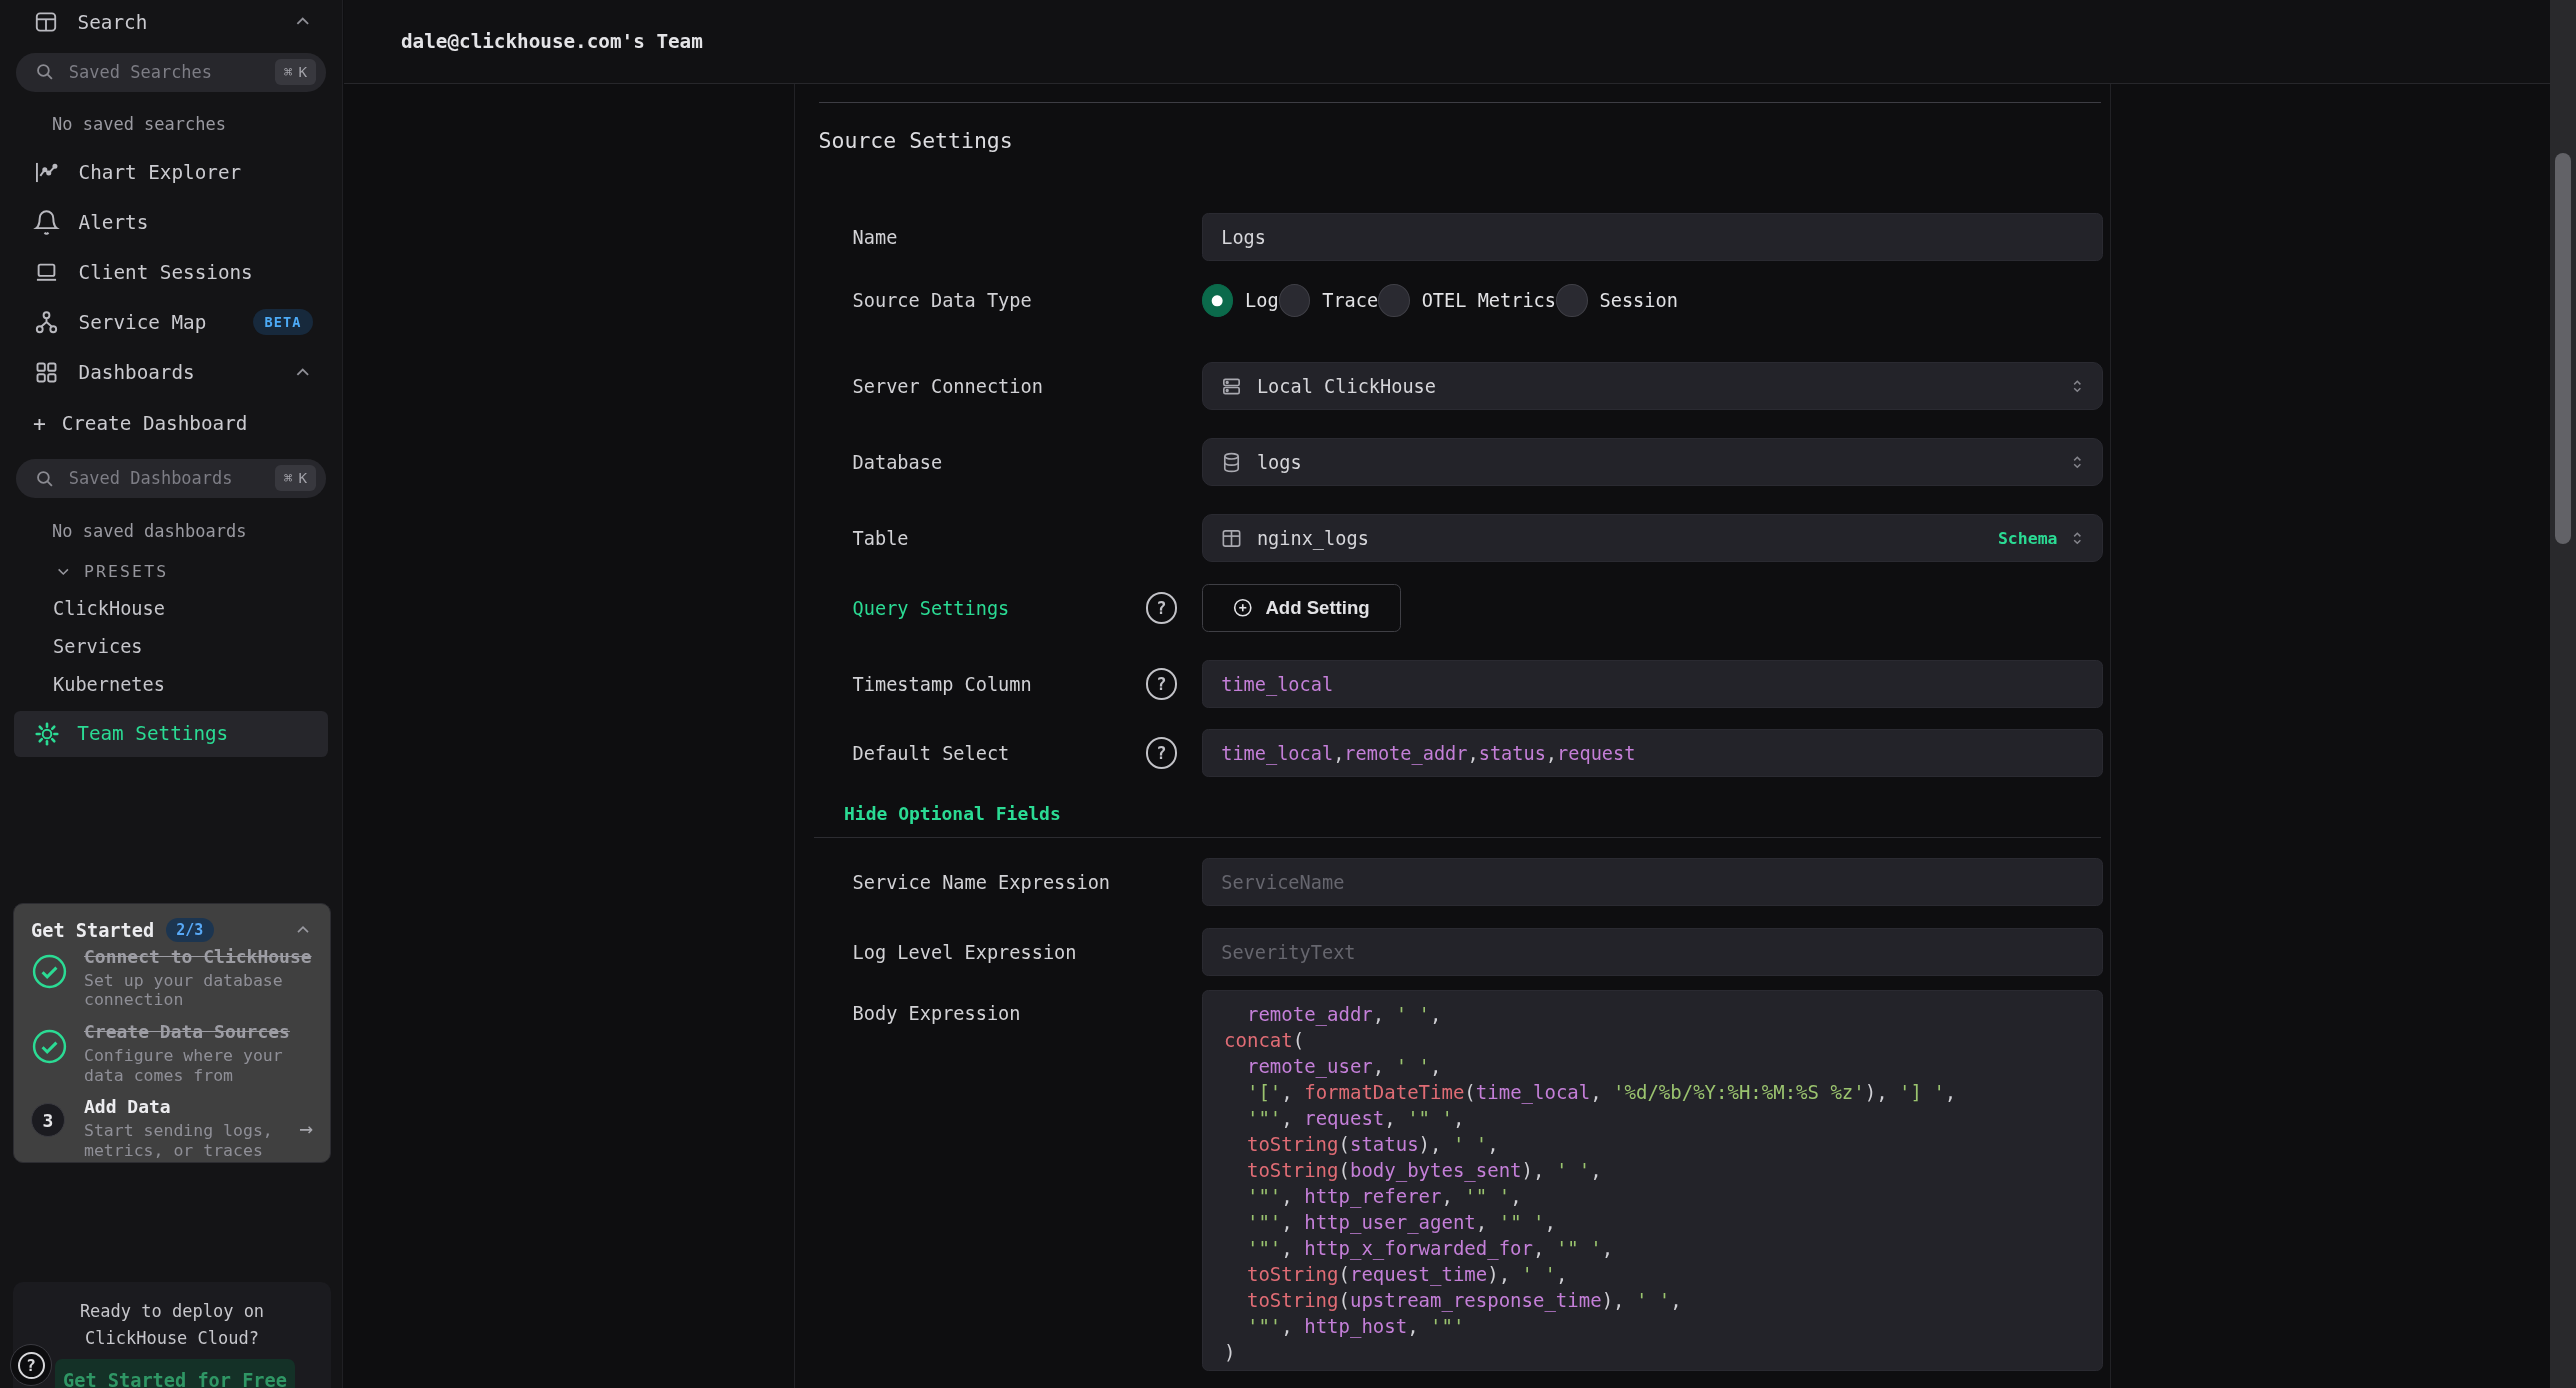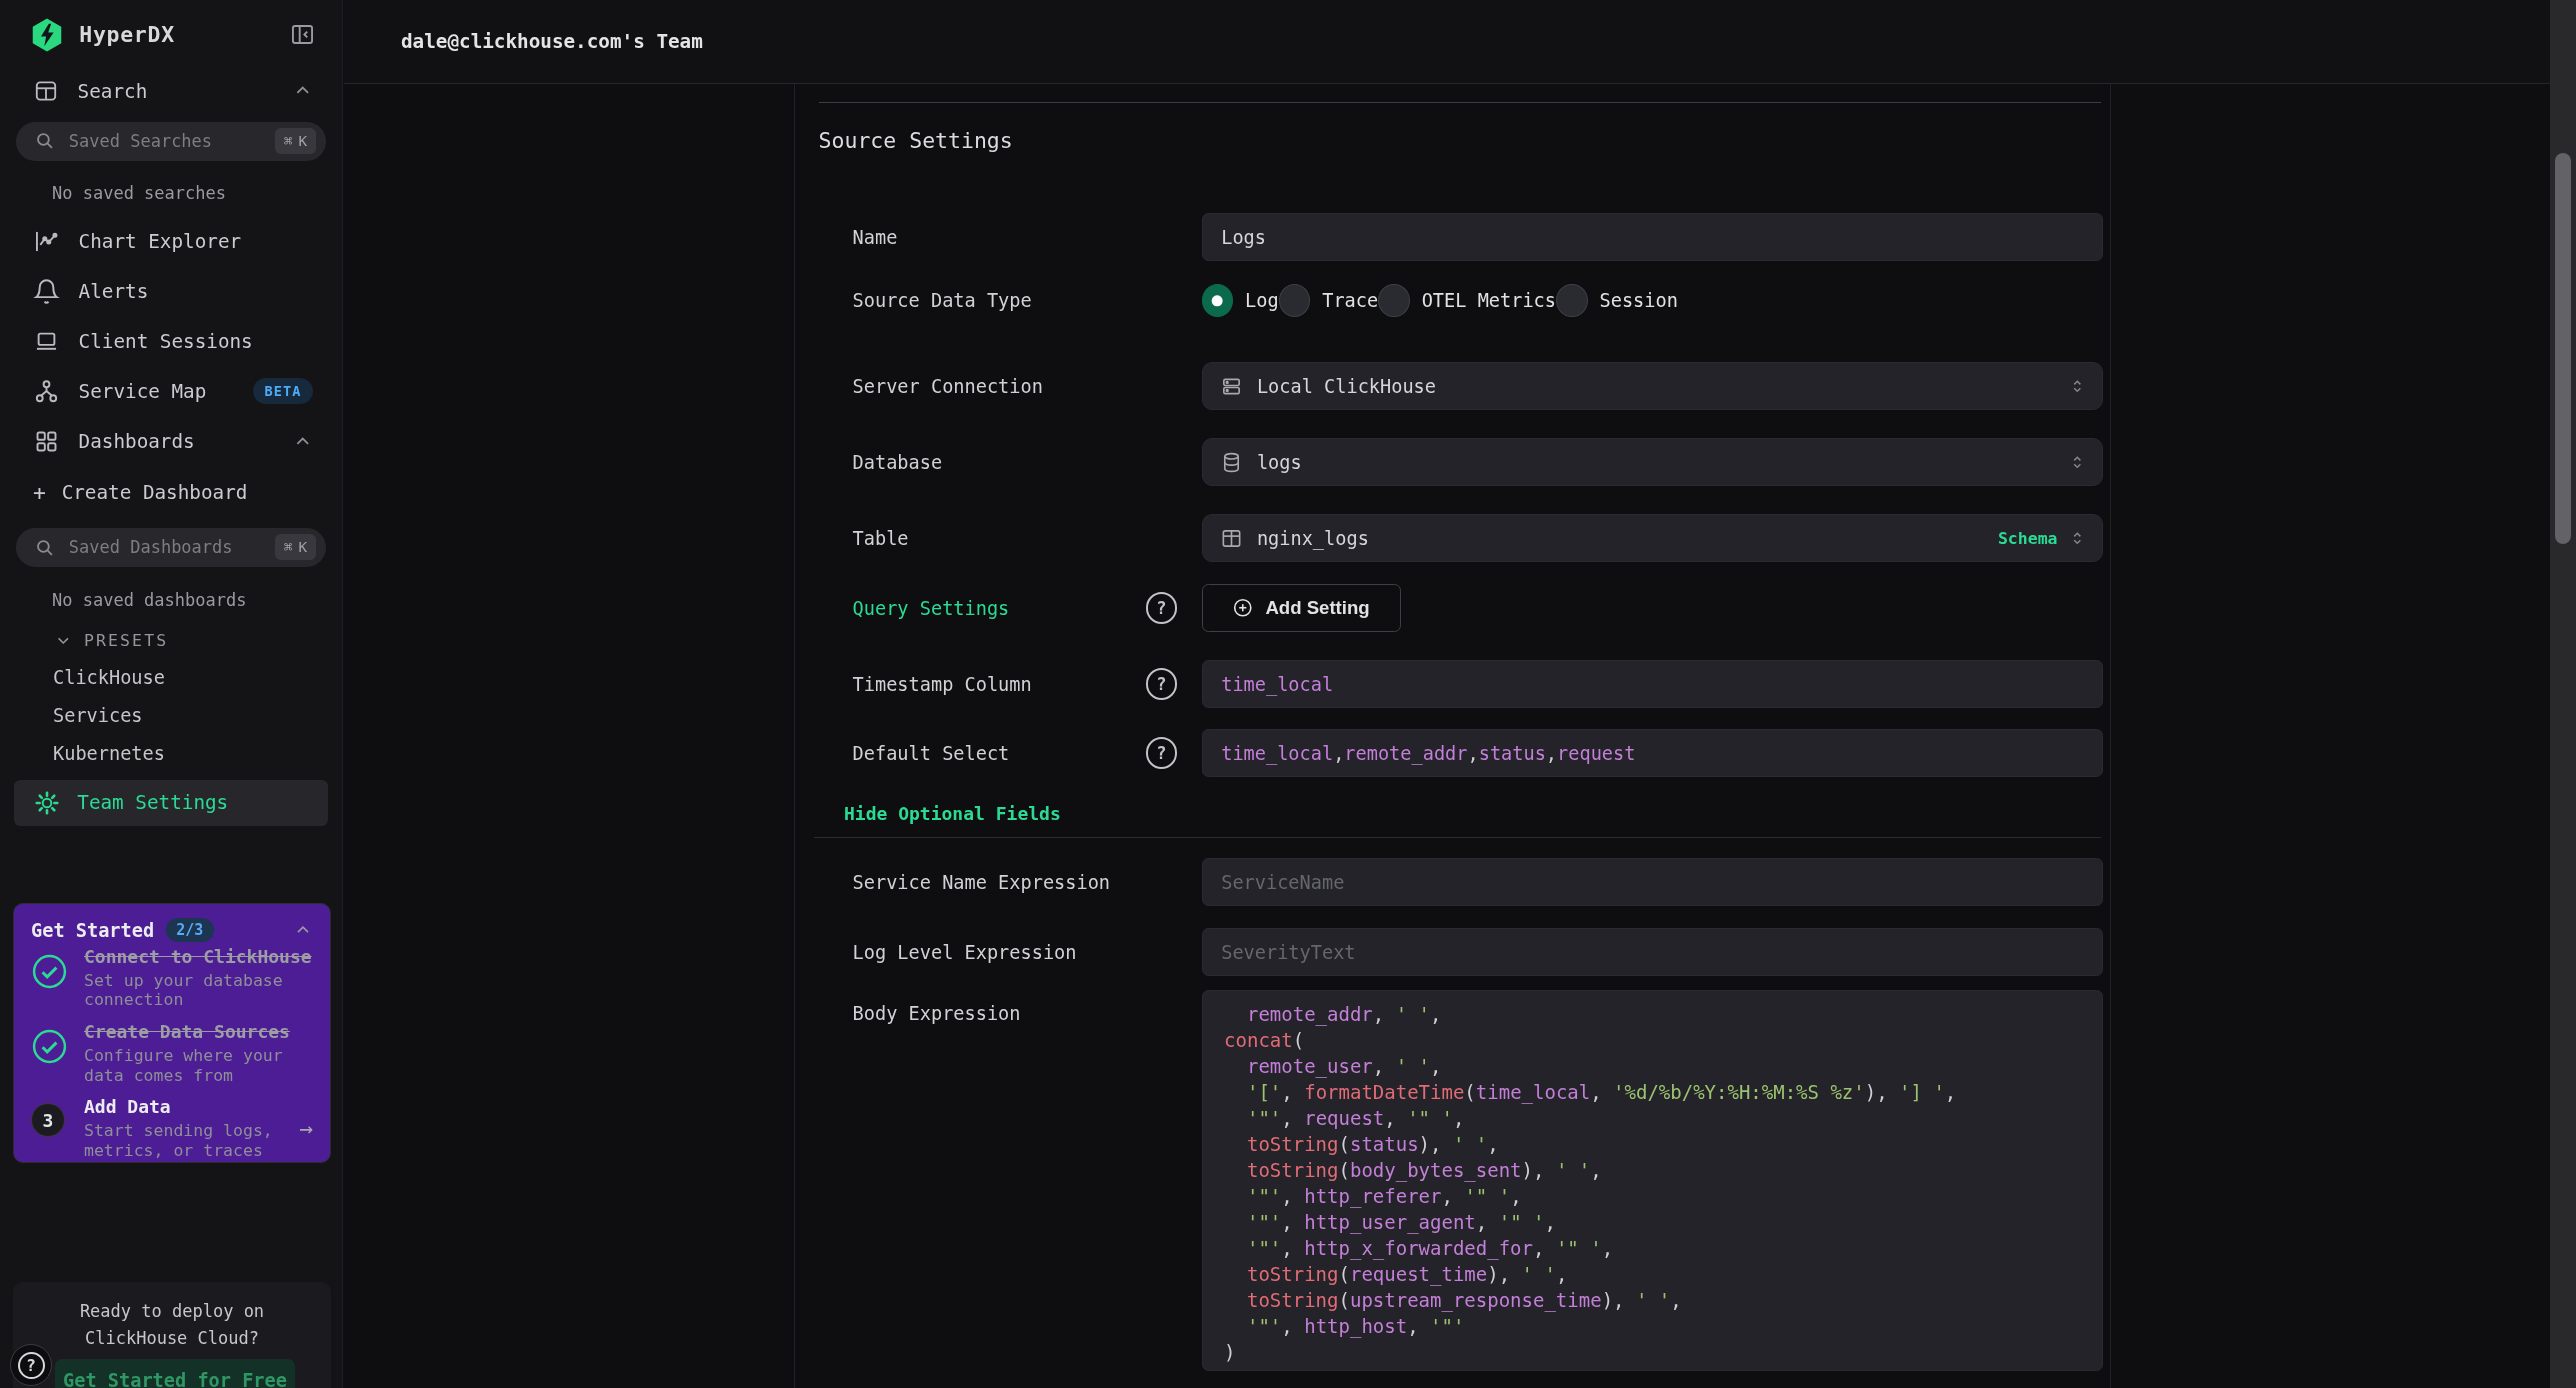--- a/index.html
+++ b/index.html
@@ -57,21 +57,21 @@
   .team-settings {
     margin:7.2px 14.3px 0 14.3px; height:46px; border-radius:6.4px; background:#26262b;
     display:flex; align-items:center; padding:0 20px; cursor:pointer;
   }
   .team-settings .s-icon { color:#2bdb94; margin-right:17px; }
   .team-settings .lbl { color:#2bdb94; font-size:19.3px; }
 
   
   .gs-card {
     position:absolute; left:13px; top:903px; width:318px; height:260px;
-    border:0.7px solid #2c2c31; border-radius:10px; background:#4c1d95; padding:14.3px 17px;
+    border:0.7px solid #2c2c31; border-radius:10px; background:#404040; padding:14.3px 17px;
   }
   .gs-hdr { display:flex; align-items:center; }
   .gs-title { font-size:18.6px; font-weight:bold; color:#ececef; }
   .gs-progress { margin-left:11.4px; background:#1c3550; color:#58a9f7; font-size:15px; font-weight:bold; padding:2.9px 10.7px; border-radius:715px; }
   .gs-hdr .chev { margin-left:auto; color:#9a9aa1; cursor:pointer; }
   .gs-steps { margin-top:4px; display:flex; flex-direction:column; gap:11.4px; }
   .gs-step { display:flex; }
   .gs-ico { width:53px; flex:none; display:flex; justify-content:flex-start; align-items:flex-start; padding-top:7.2px; }
   .num-circle {
     width:34px; height:34px; border-radius:50%; background:#1b1b20; border:0.7px solid #3a3a40;
@@ -191,34 +191,20 @@
   #row-default { top:645px; }
   #row-service { top:774px; }
   #row-loglevel { top:844px; }
   #row-body { top:906px; height:381px; }
 </style>
 </head>
 <body>
 
 <div class="sidebar">
 
-  <div class="logo-row">
-    <svg class="logo-hex" viewBox="0 0 24 24">
-      <polygon points="12,1 21.5,6.5 21.5,17.5 12,23 2.5,17.5 2.5,6.5" fill="#2ad87f"></polygon>
-      <path d="M13.2 4.5 L8 13 H11.4 L10.2 19.5 L16.4 10.4 H12.8 L14.8 4.5 Z" fill="#10161a"></path>
-    </svg>
-    <span class="logo-text">HyperDX</span>
-    <span class="collapse-btn">
-      <svg width="27" height="27" viewBox="0 0 24 24" fill="none" stroke="currentColor" stroke-width="1.7">
-        <rect x="3.5" y="4.5" width="17" height="15" rx="2"></rect>
-        <line x1="9.5" y1="4.5" x2="9.5" y2="19.5"></line>
-        <polyline points="16.2,9.5 13.7,12 16.2,14.5"></polyline>
-      </svg>
-    </span>
-  </div>
 
   <div class="side-section-hdr">
     <span class="s-icon">
       <svg width="26" height="26" viewBox="0 0 24 24" fill="none" stroke="currentColor" stroke-width="1.7">
         <rect x="3.5" y="4" width="17" height="16" rx="3"></rect>
         <line x1="3.5" y1="9.5" x2="20.5" y2="9.5"></line>
         <line x1="12" y1="9.5" x2="12" y2="20"></line>
       </svg>
     </span>
     <span>Search</span>

